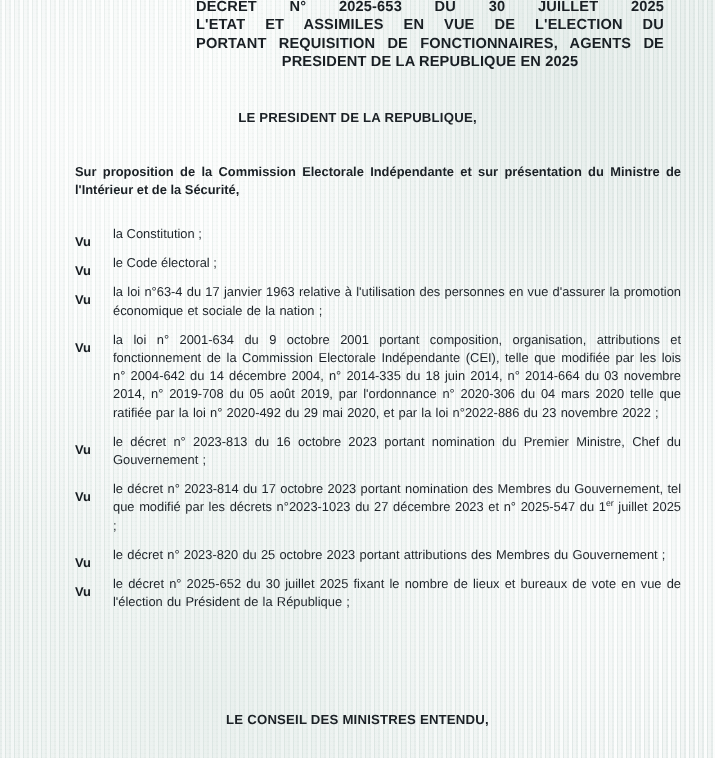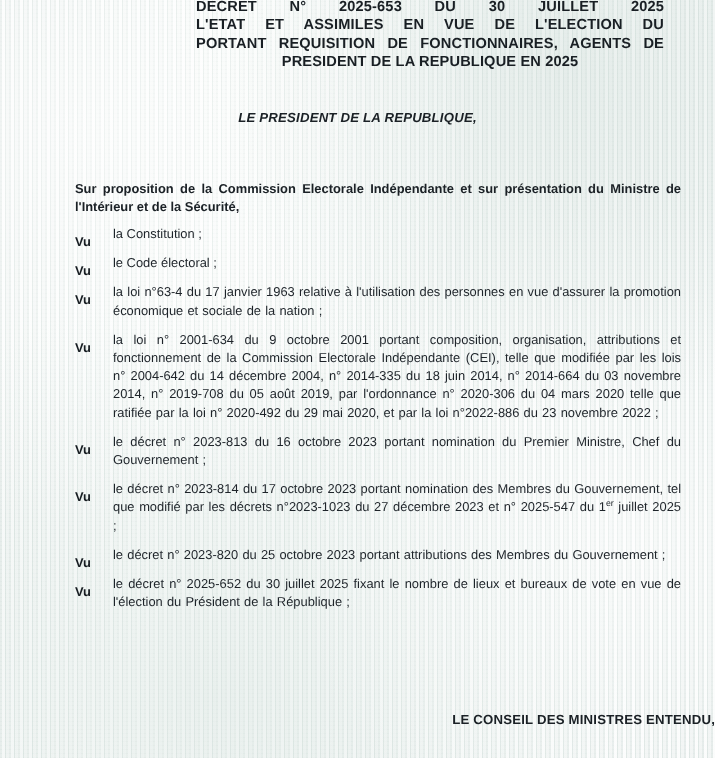--- a/index.html
+++ b/index.html
@@ -88,27 +88,27 @@
   .centered-heading {
     position: absolute;
     left: 0;
     width: 715px;
     text-align: center;
     color: #1b2126;
     font-weight: bold;
     font-size: 13.2px;
     letter-spacing: 0.2px;
   }
-  #president-heading { top: 110px; font-style: italic; }
-  #conseil-heading   { top: 712px; text-align: right; }
+  #president-heading { top: 110px; }
+  #conseil-heading   { top: 712px; }
 
   .preamble {
     position: absolute;
     left: 75px;
-    top: 180px;
+    top: 163px;
     width: 606px;
     color: #1b2126;
     font-weight: bold;
     font-size: 12.9px;
     line-height: 18px;
     text-align: justify;
   }
 
   .vu-list {
     position: absolute;

